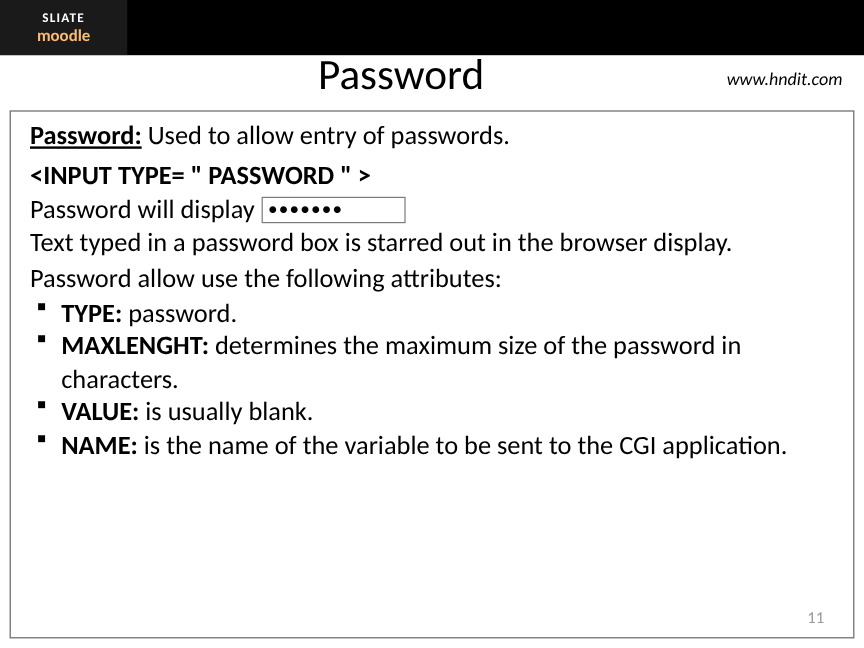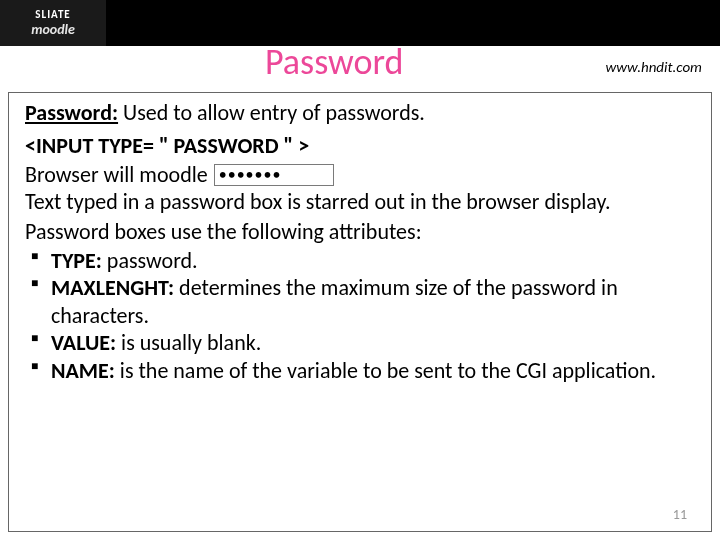--- a/index.html
+++ b/index.html
@@ -2,33 +2,33 @@
 <html><head>
 <meta charset="utf-8">
 <style>
   * { box-sizing: border-box; margin: 0; padding: 0; }
   html, body { width: 720px; height: 540px; font-family: Calibri, Arial, sans-serif; background: #fff; color: #000; }
   .slide { width: 720px; height: 540px; position: relative; }
 
   .banner { width: 100%; height: 46px; display: flex; align-items: flex-end; background: #000; overflow: hidden; }
   .banner .logo { width: 106px; height: 100%; background: #1a1a1a; display:flex; flex-direction:column; align-items:center; justify-content:center; }
   .banner .logo .l1 { font-size: 11px; font-weight: bold; letter-spacing: 1px; color:#fff; }
-  .banner .logo .l2 { font-size: 14px; font-weight: bold; color:#e5e5e5;font-style:italic; }
+  .banner .logo .l2 { font-size: 14px; font-weight: bold; color:#fdba74; }
   .banner .strip { flex: 1; display:flex; }
   .banner .cell { flex:1; height:100%; }
   .c1 { background: linear-gradient(135deg,#0b2a45,#15608f); }
   .c2 { background: radial-gradient(circle,#9fd9ff 20%,#1a4e7a 80%); }
   .c3 { background: linear-gradient(135deg,#0a2b1f,#1f9e6b); }
   .c4 { background: linear-gradient(135deg,#0b1d33,#4ea0d6); }
   .c5 { background: linear-gradient(135deg,#d7e6ef,#a8c2d4); }
   .c6 { background: linear-gradient(135deg,#2b2b2b,#888); }
   .c7 { background: linear-gradient(135deg,#e8eef4,#bcc8d4); }
 
   .titlebar { position: relative; width: 100%; height: 46px; }
-  .titlebar .slide-title { position:absolute; left: 265px; top: -6px; font-size: 36px; color:#ec4899; }
+  .titlebar .slide-title { position:absolute; left: 265px; top: -6px; font-size: 36px; color:#000000; }
   .titlebar .url { position:absolute; right: 18px; top: 12px; font-size: 15px; color:#000;font-style:italic; }
 
   .content { border: 1px solid #666; margin: 0 8px; padding: 6px 10px 10px 16px; height: 440px; position: relative; }
   .lead { font-size: 22px; margin-bottom: 6px; }
   .lead .k { font-weight: bold; text-decoration: underline; }
 
   .code { font-size: 22px; font-weight: bold; }
   .rowinput { display:flex; align-items: center; gap: 6px; font-size: 22px; margin-top: 2px; }
   .pwbox { width: 120px; height: 22px; border:1px solid #7a7a7a; background:#fff; display:inline-flex; align-items:center; padding-left:4px; font-size:16px; letter-spacing:1px; }
   .para { font-size: 22px; line-height: 1.25; }
@@ -68,28 +68,28 @@
   </div>
 
   <div class="content">
     <div class="lead">
       <span class="k">Password:</span><span> Used to allow entry of passwords.</span>
     </div>
 
     <div class="code">&lt;INPUT TYPE= " PASSWORD " &gt;</div>
 
     <div class="rowinput">
-      <span>Browser will moodle</span>
+      <span>Password will display</span>
       <span class="pwbox">
           <span>•••••••</span>
         </span>
     </div>
 
     <div class="para">Text typed in a password box is starred out in the browser display.</div>
-    <div class="attrhead">Password boxes use the following attributes:</div>
+    <div class="attrhead">Password allow use the following attributes:</div>
 
     <ul class="bullets">
       <li><span class="k">TYPE:</span><span> password.</span></li>
       <li><span class="k">MAXLENGHT:</span><span> determines the maximum size of the password in characters.</span></li>
       <li><span class="k">VALUE:</span><span> is usually blank.</span></li>
       <li><span class="k">NAME:</span><span> is the name of the variable to be sent to the CGI application.</span></li>
     </ul>
 
     <div class="pagenum">11</div>
   </div>

